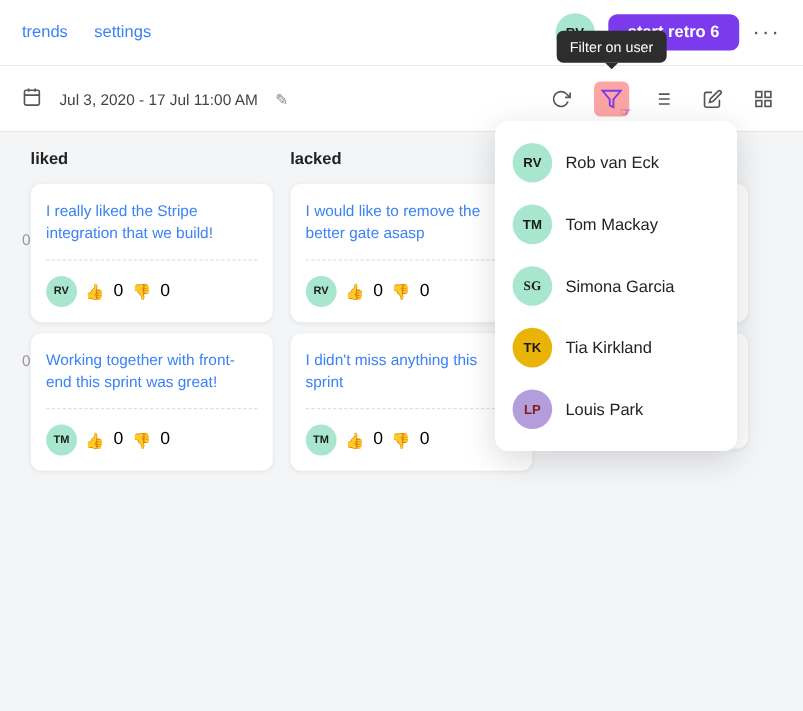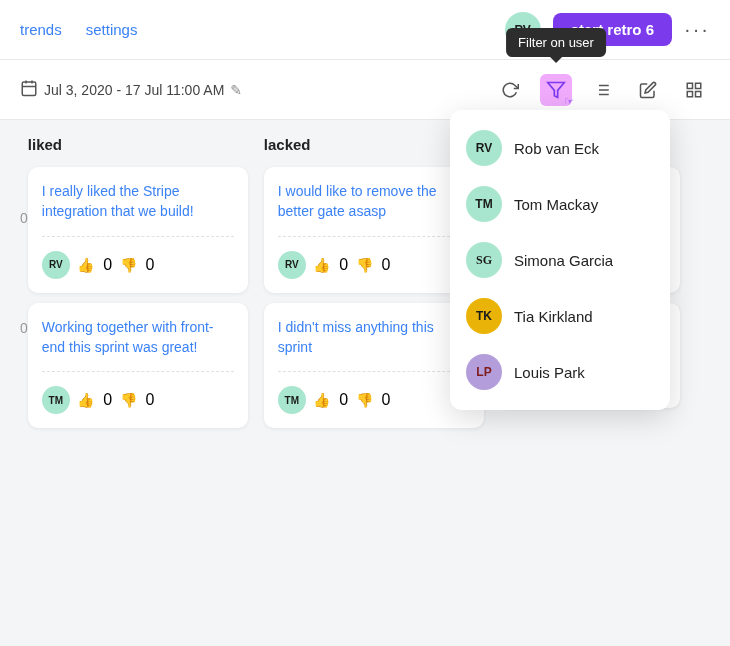--- a/index.html
+++ b/index.html
@@ -76,21 +76,21 @@
       display: flex;
       align-items: center;
       padding: 0 20px;
       height: 60px;
       border-bottom: 1px solid #e8e8e8;
       gap: 12px;
     }
     .toolbar-date {
       display: flex;
       align-items: center;
-      gap: 6px;
+      gap: 16px;
       font-size: 14px;
       color: #444;
       flex: 1;
     }
     .toolbar-icons {
       display: flex;
       align-items: center;
       gap: 14px;
       position: relative;
     }
@@ -102,21 +102,21 @@
       font-size: 18px;
       display: flex;
       align-items: center;
       justify-content: center;
       width: 32px;
       height: 32px;
       border-radius: 6px;
       position: relative;
     }
     .icon-btn.active {
-      background: #f0abfc;
+      background: #fca5a5;
       color: #7c3aed;
     }
 
     
     .tooltip {
       position: absolute;
       top: -46px;
       left: 50%;
       transform: translateX(-50%);
       background: #2d2d2d;

